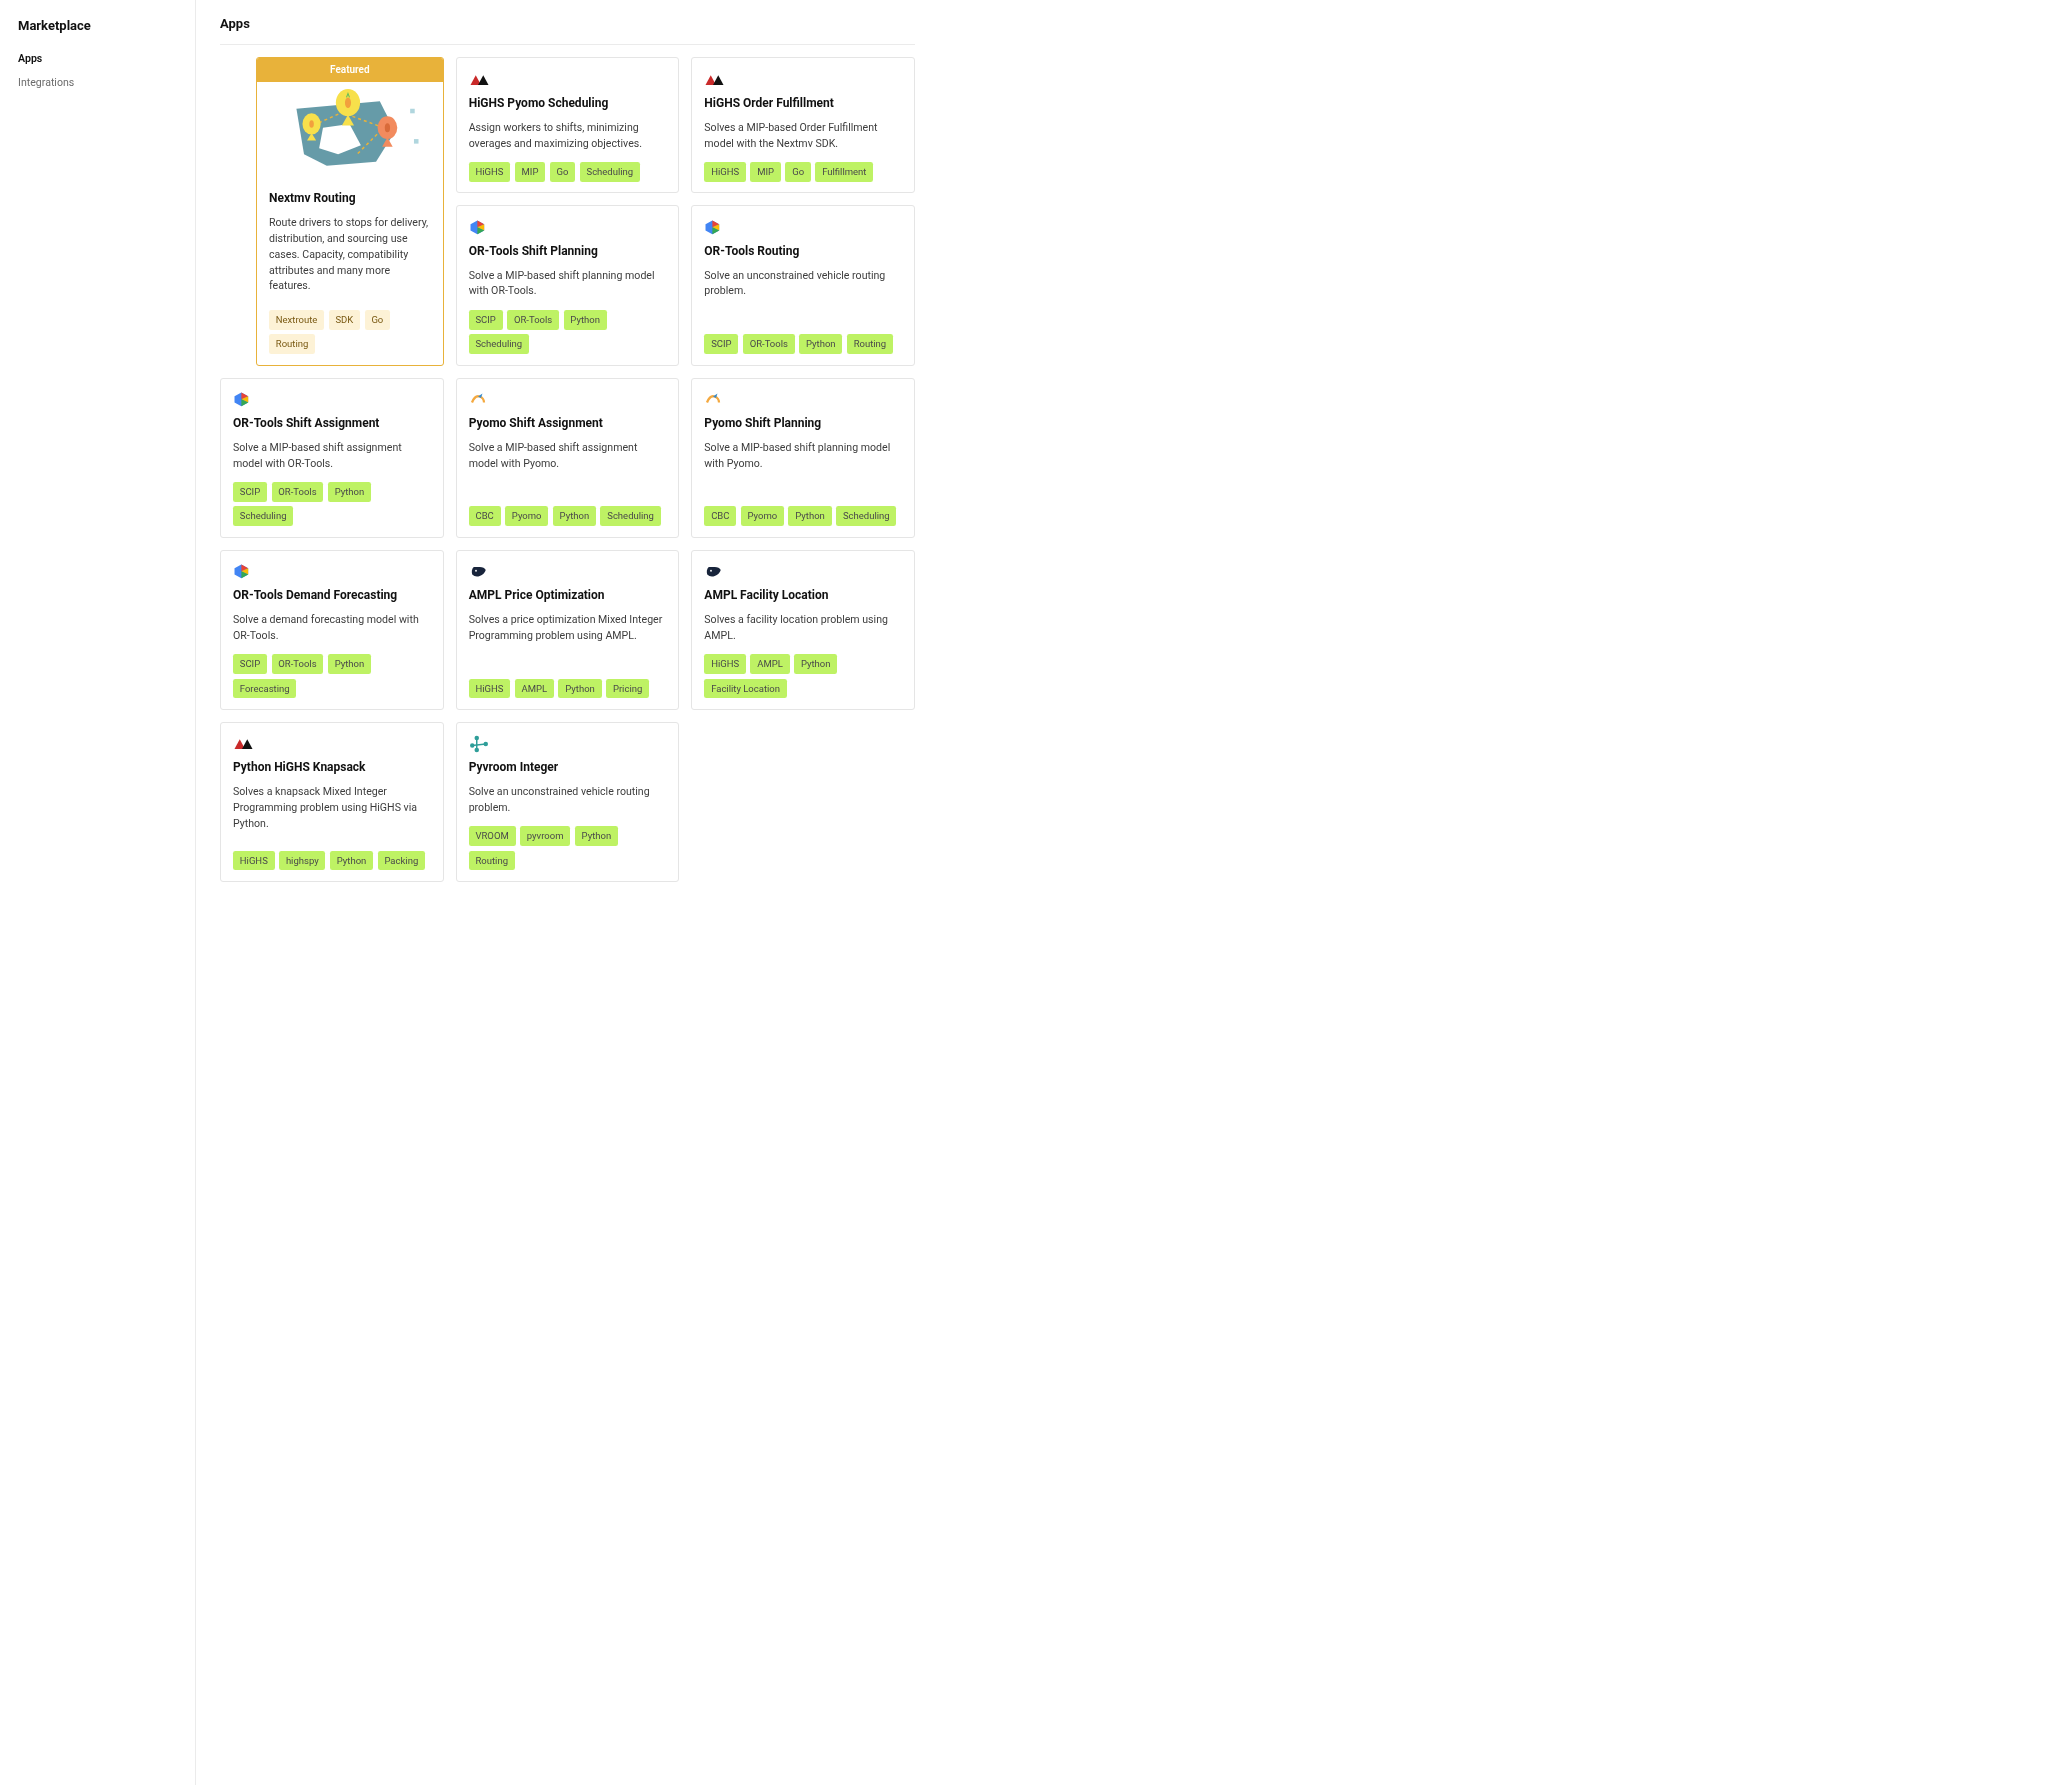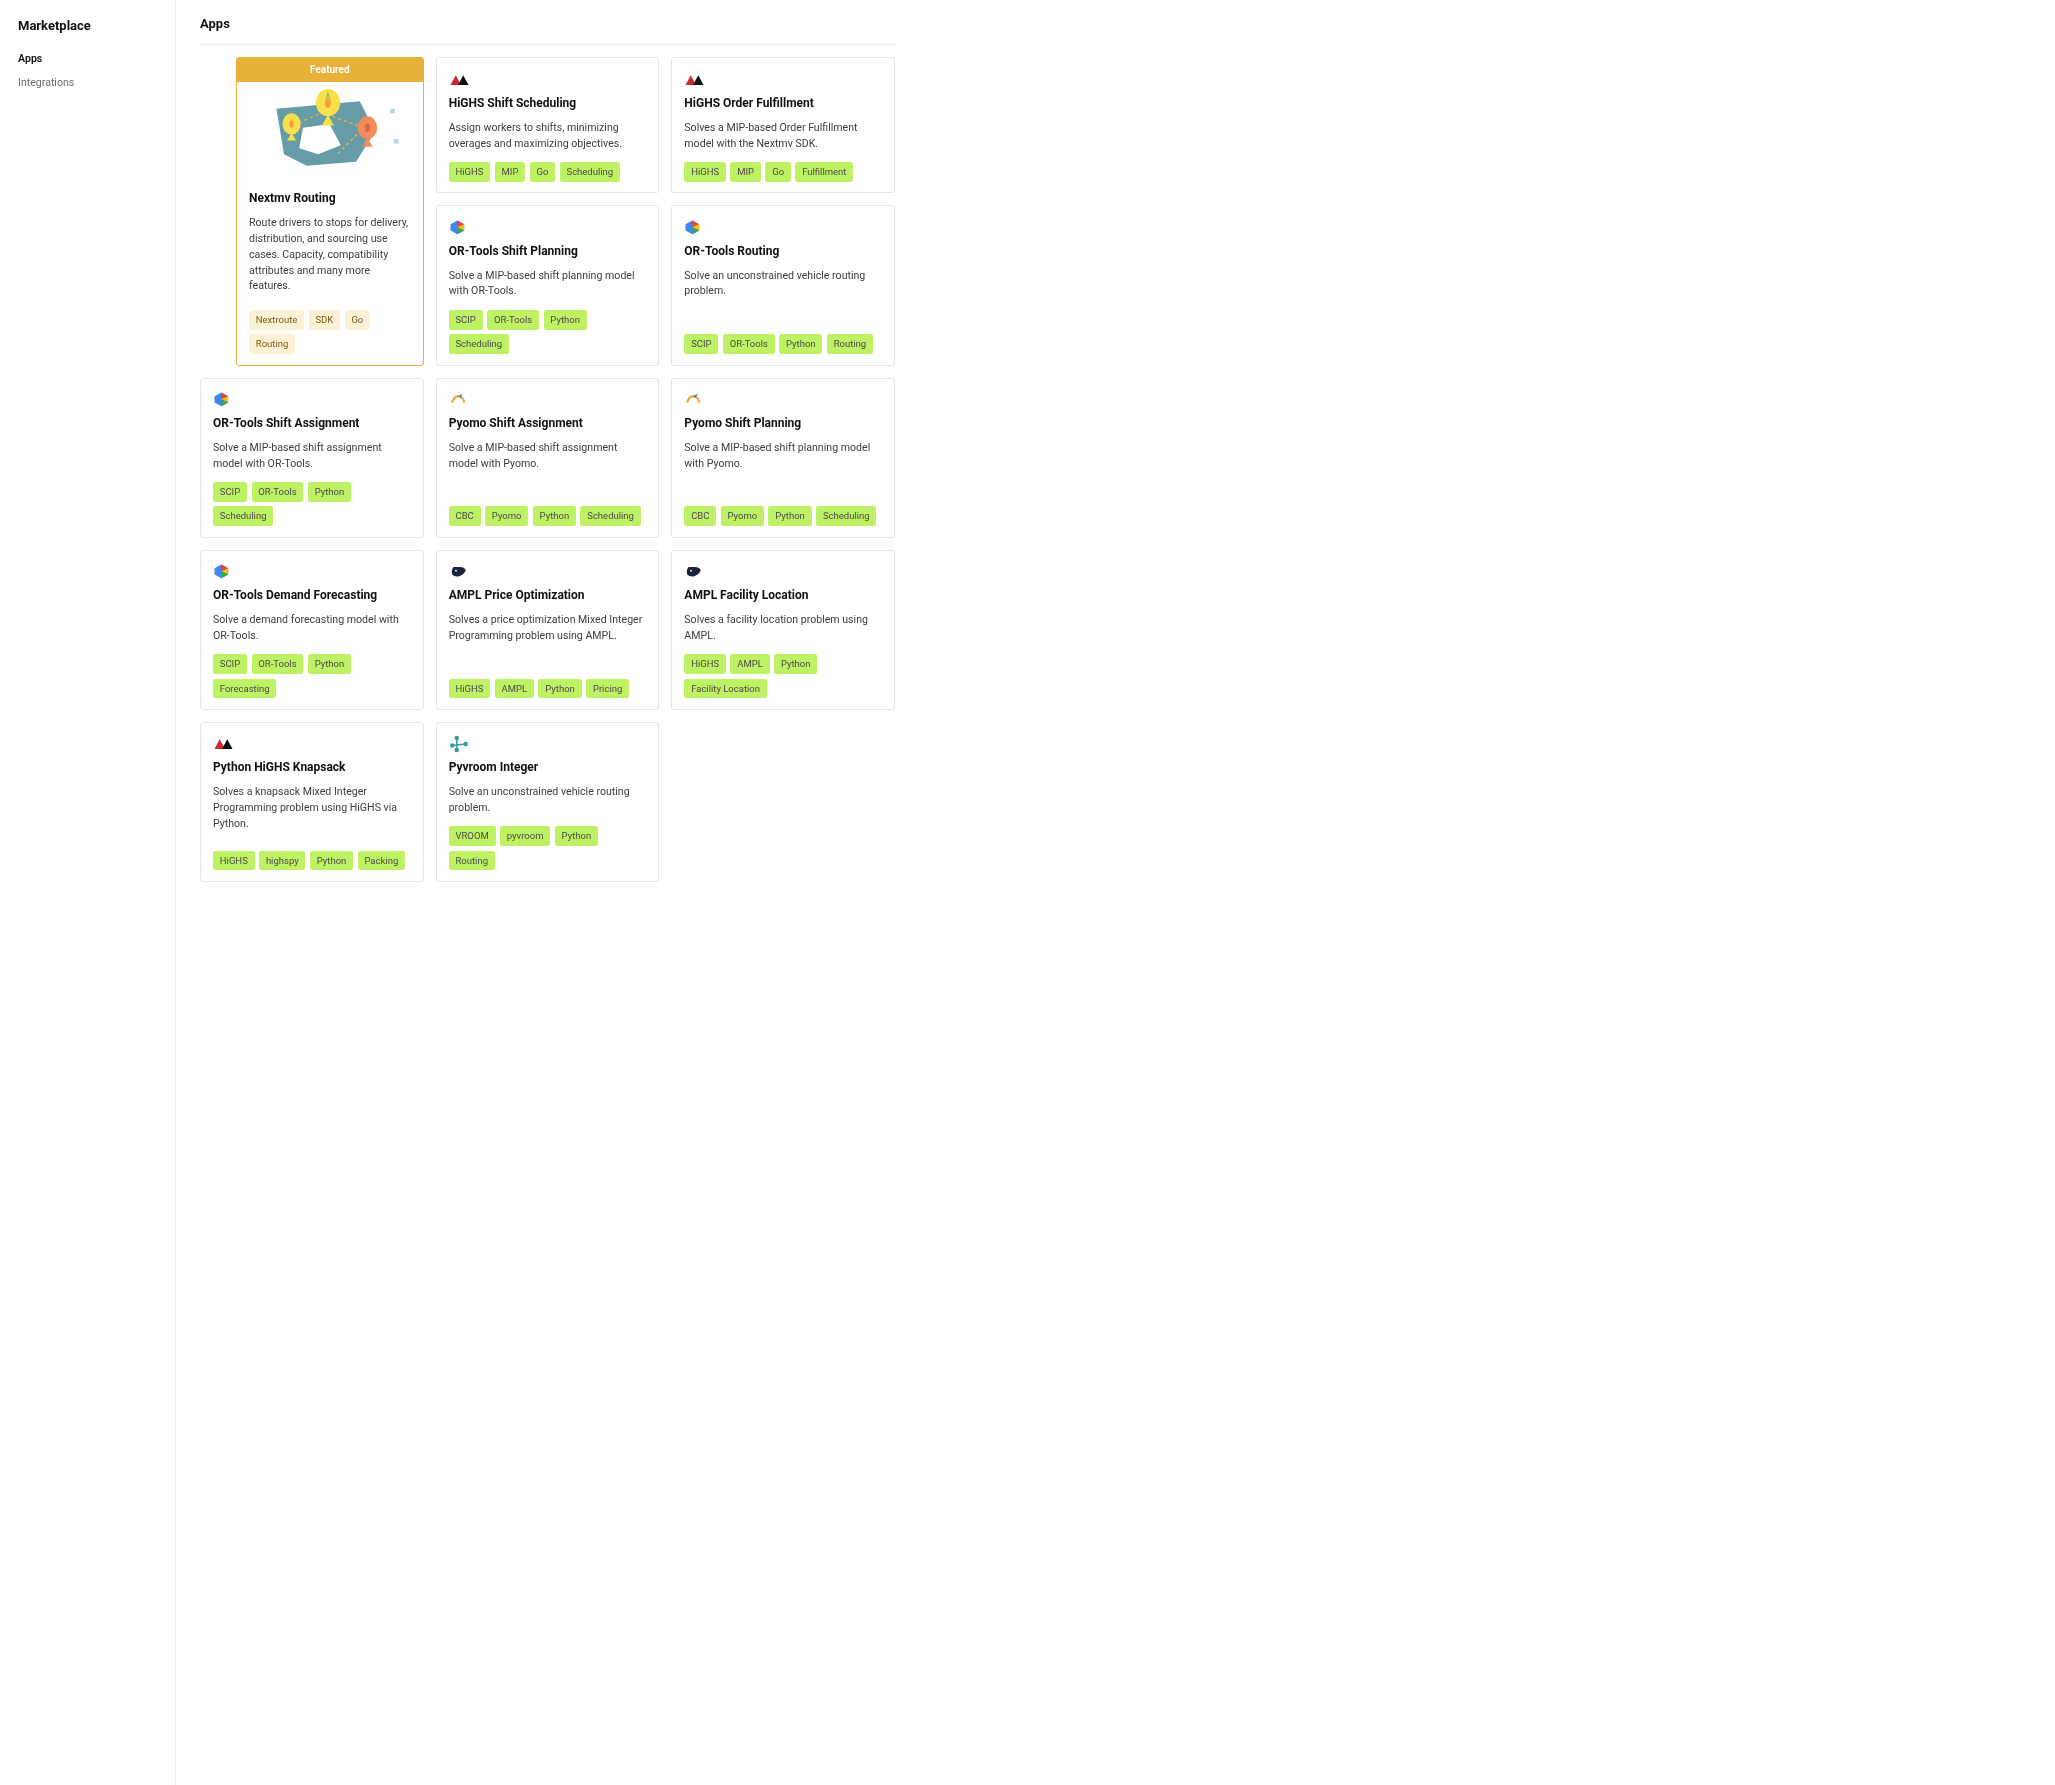--- a/index.html
+++ b/index.html
@@ -8,21 +8,21 @@
     background: #fff;
     color: #1a1a1a;
     font-size: 10.6px;
     line-height: 1.45;
   }
   .layout {
     display: flex;
     min-height: 100vh;
   }
   .sidebar {
-    width: 176px;
+    width: 196px;
     border-right: 0.8px solid #ebebeb;
     padding: 16.7px 18px;
     flex-shrink: 0;
   }
   .sidebar-title {
     font-size: 13px;
     font-weight: 700;
     color: #111;
     margin-bottom: 13.6px;
   }
@@ -198,21 +198,21 @@
         </div>
       </div>
 
       <div class="card">
         <div class="card-icon">
           <svg width="21" height="13.6" viewBox="0 0 28 18">
               <polygon points="2,16 9,3 16,16" fill="#c92a2a"></polygon>
               <polygon points="12,16 19,3 26,16" fill="#111"></polygon>
             </svg>
         </div>
-        <div class="card-title">HiGHS Shift Scheduling</div>
+        <div class="card-title">HiGHS Pyomo Scheduling</div>
         <div class="card-desc">Assign workers to shifts, minimizing overages and maximizing objectives.</div>
         <div class="tag-row">
           <span class="tag">HiGHS</span>
           <span class="tag">MIP</span>
           <span class="tag">Go</span>
           <span class="tag">Scheduling</span>
         </div>
       </div>
 
       <div class="card">

